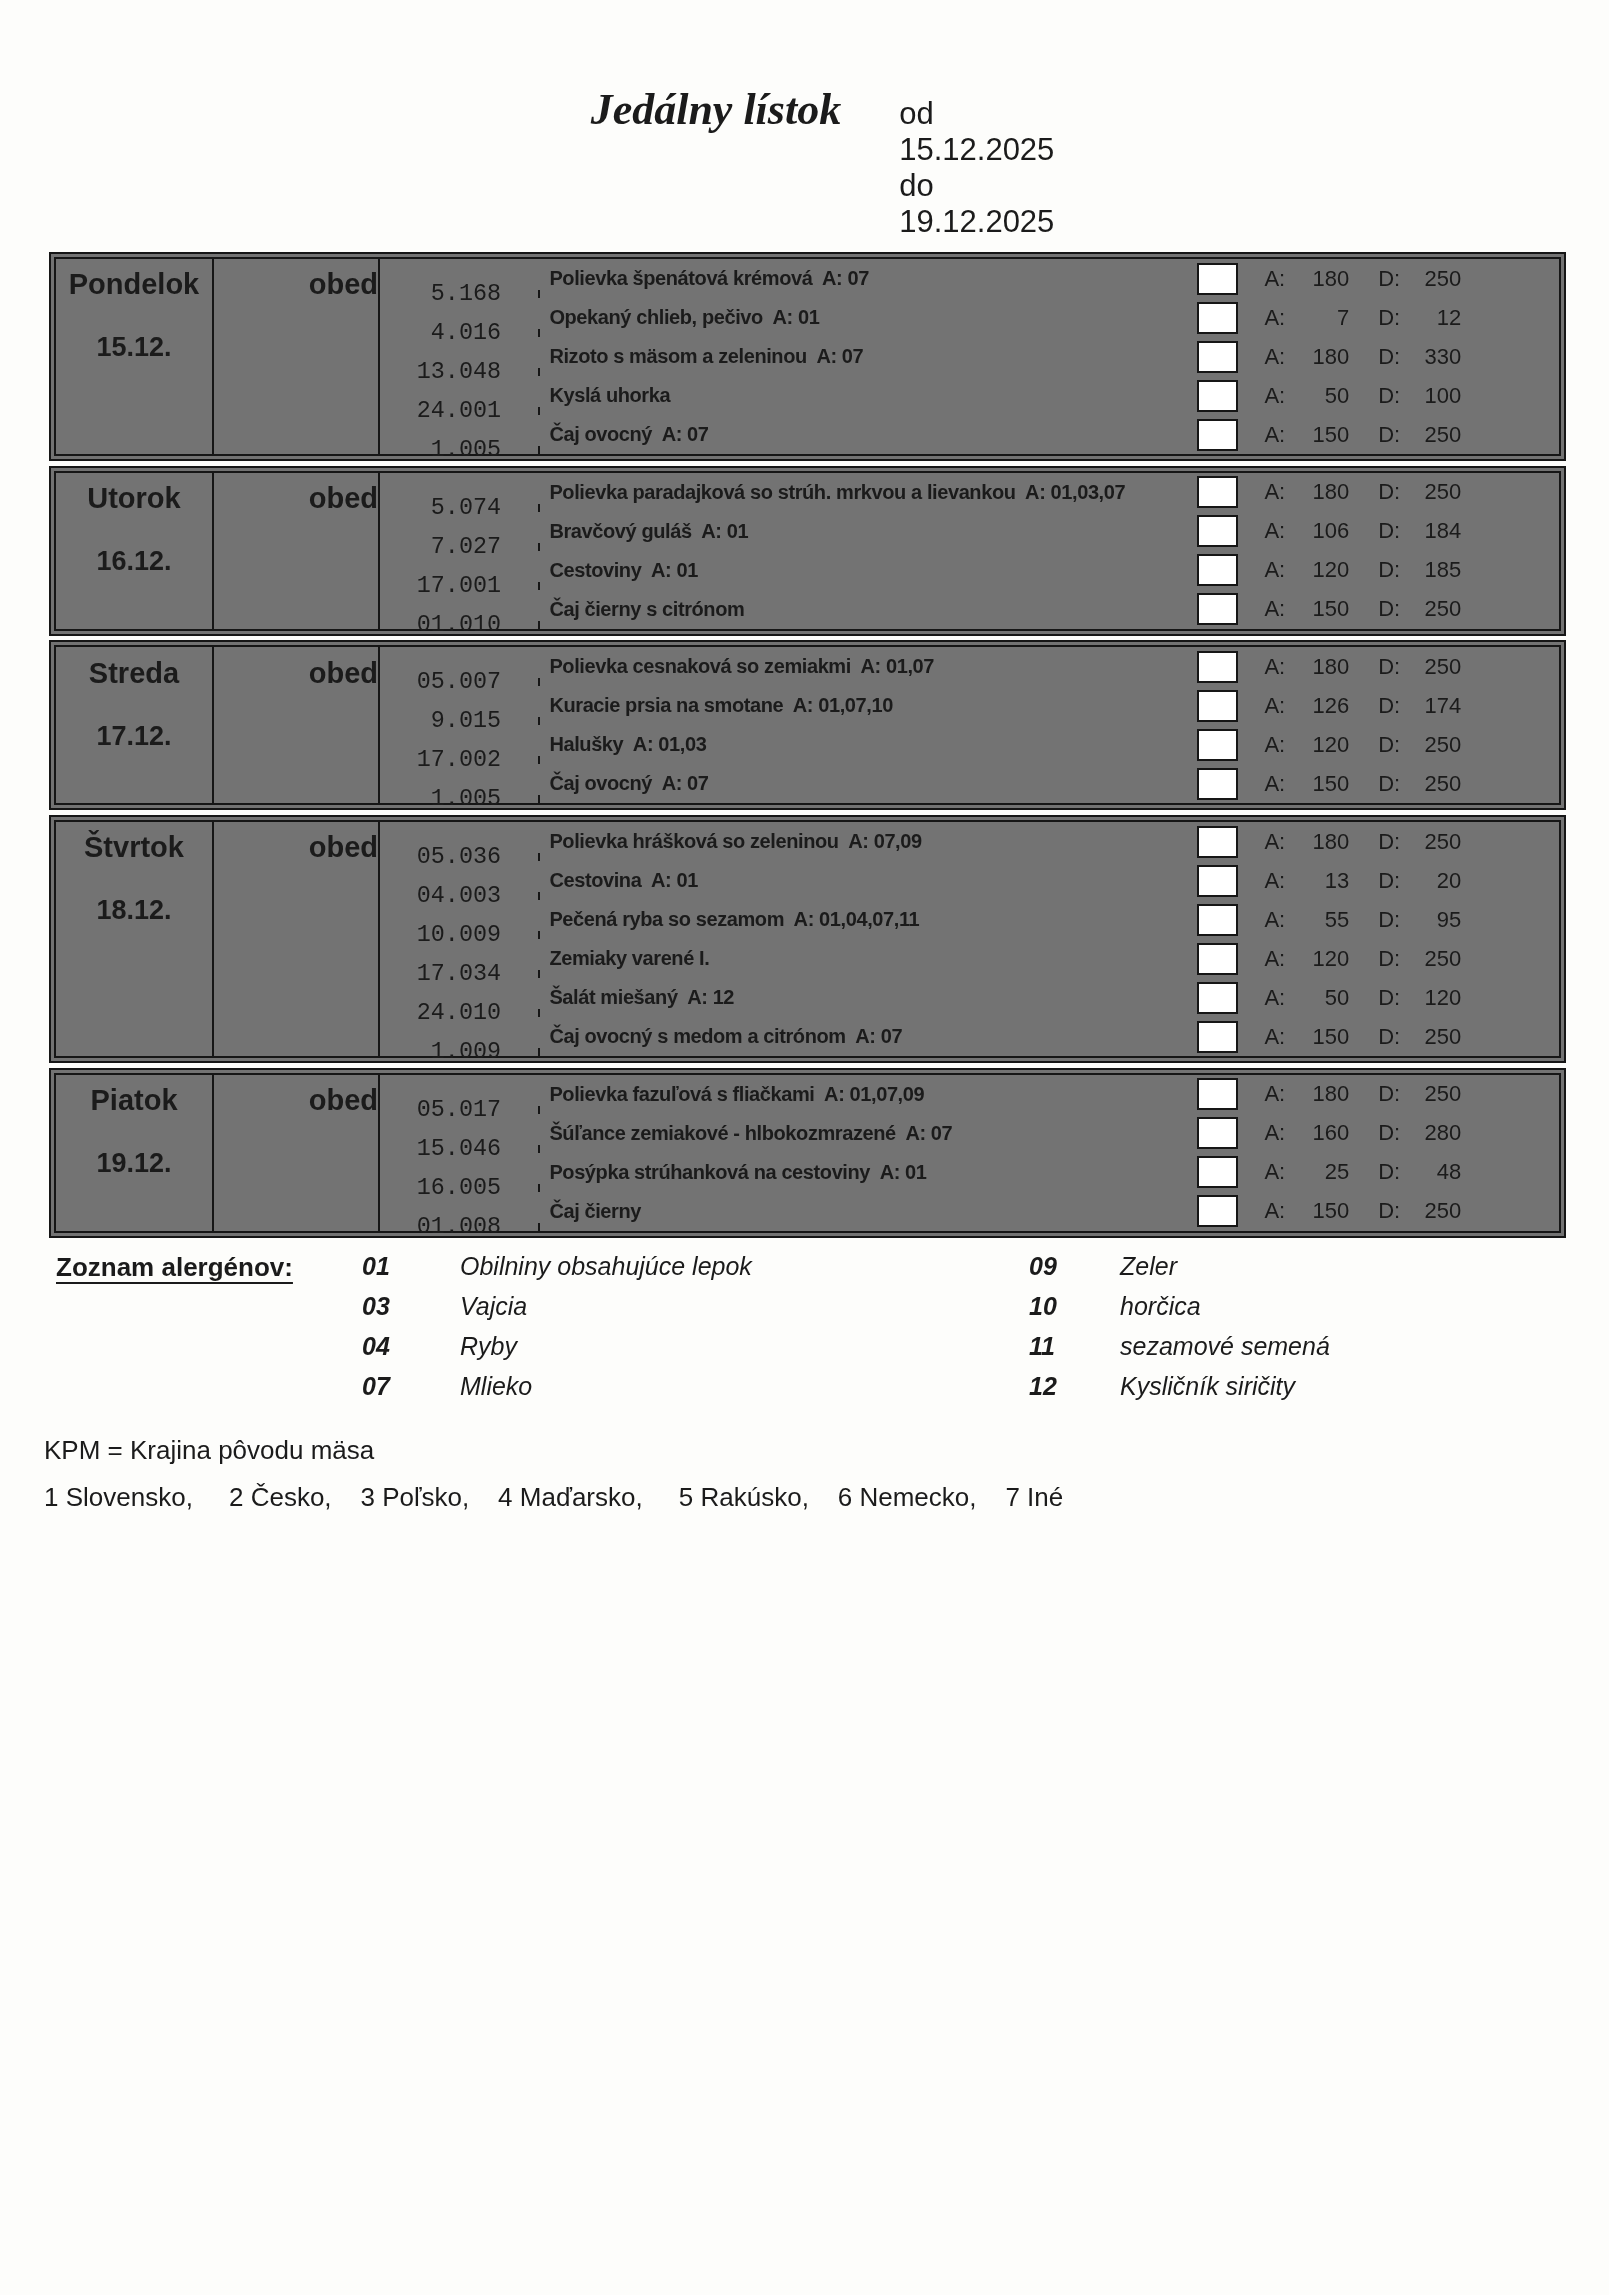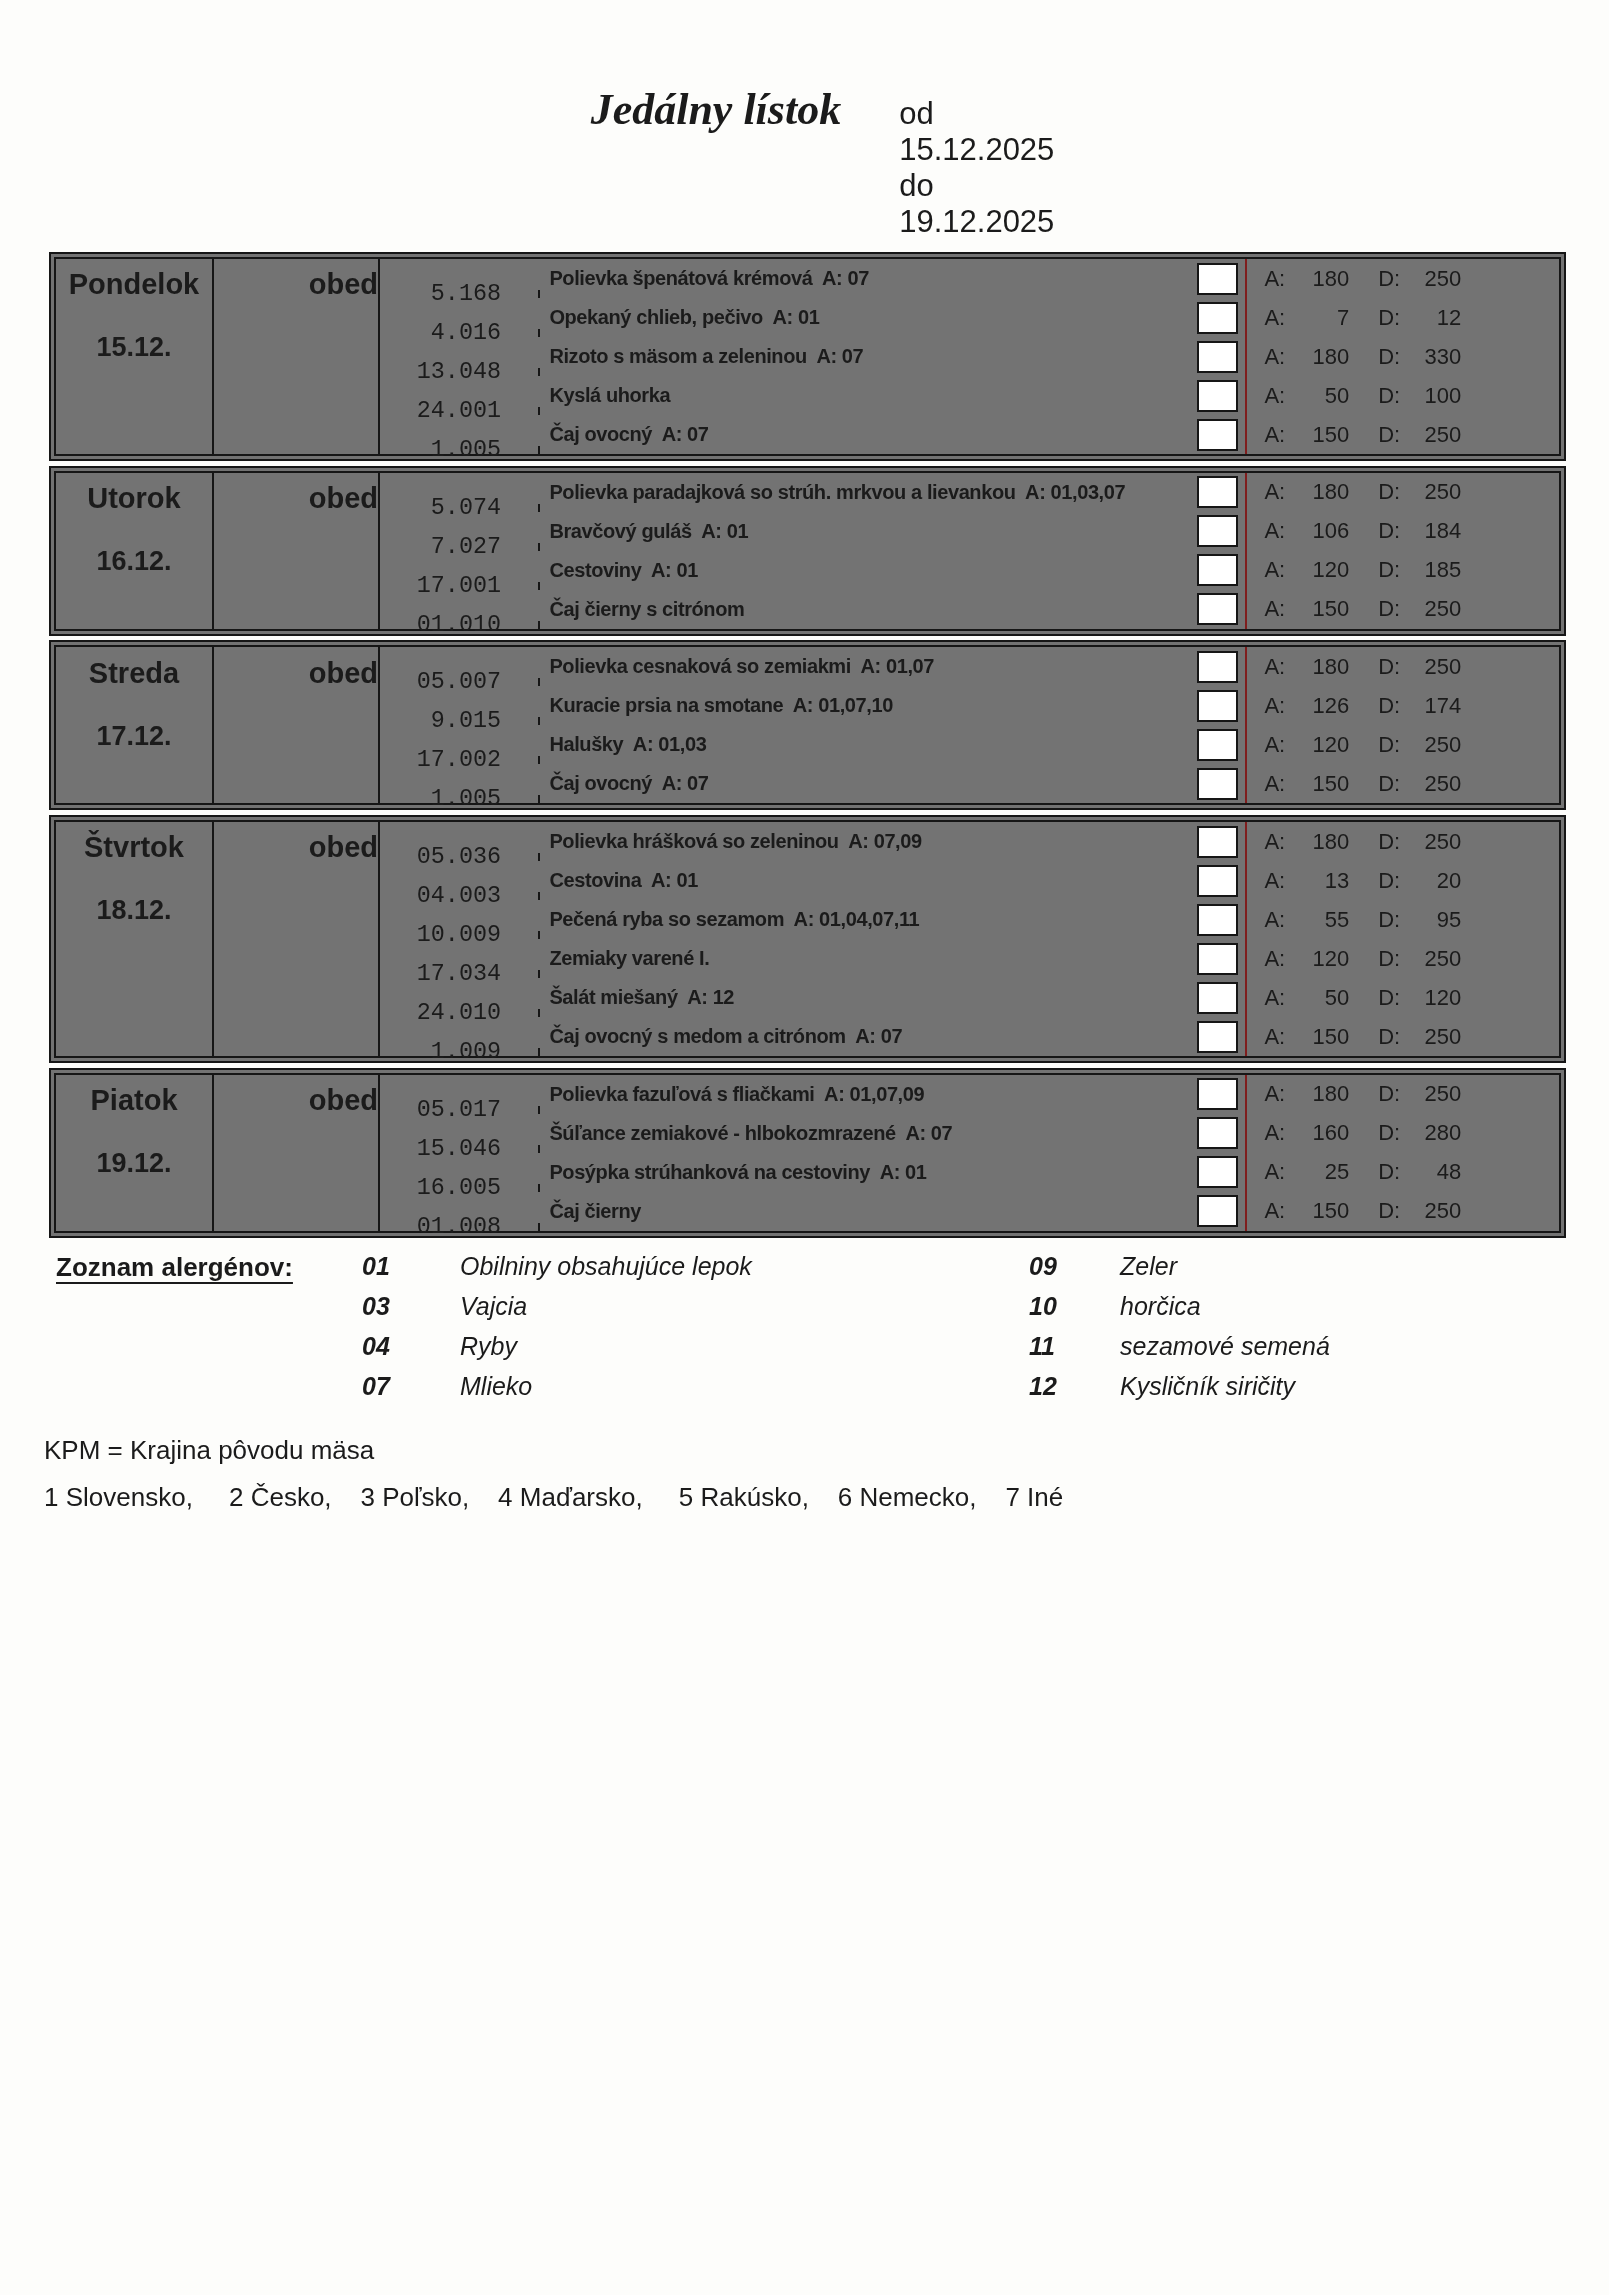--- a/index.html
+++ b/index.html
@@ -48,21 +48,21 @@
   }
   .mealtext{font-size:29px;font-weight:bold;}
   .codecell{
     grid-column:3;border-right:2px solid #161616;
     display:flex;align-items:center;justify-content:flex-end;
     padding-right:37px;
     font-family:"Liberation Mono","DejaVu Sans Mono",monospace;
     font-size:23.4px;letter-spacing:0px;margin-top:31px;
   }
   .dishcell{
-    grid-column:4;border-right:2px solid #7f1d1d;
+    grid-column:4;border-right:2px solid #737373;
     display:flex;align-items:center;justify-content:space-between;
     padding:0 6.7px 0 9.4px;overflow:hidden;gap:40px;
   }
   .dishtext{
     font-weight:bold;font-size:20px;letter-spacing:-0.4px;
     white-space:pre;flex:0 1 auto;
   }
   .cb{
     width:37px;height:28px;border:2.7px solid #161616;
     flex:none;background:#fff;margin-left:5.3px;

